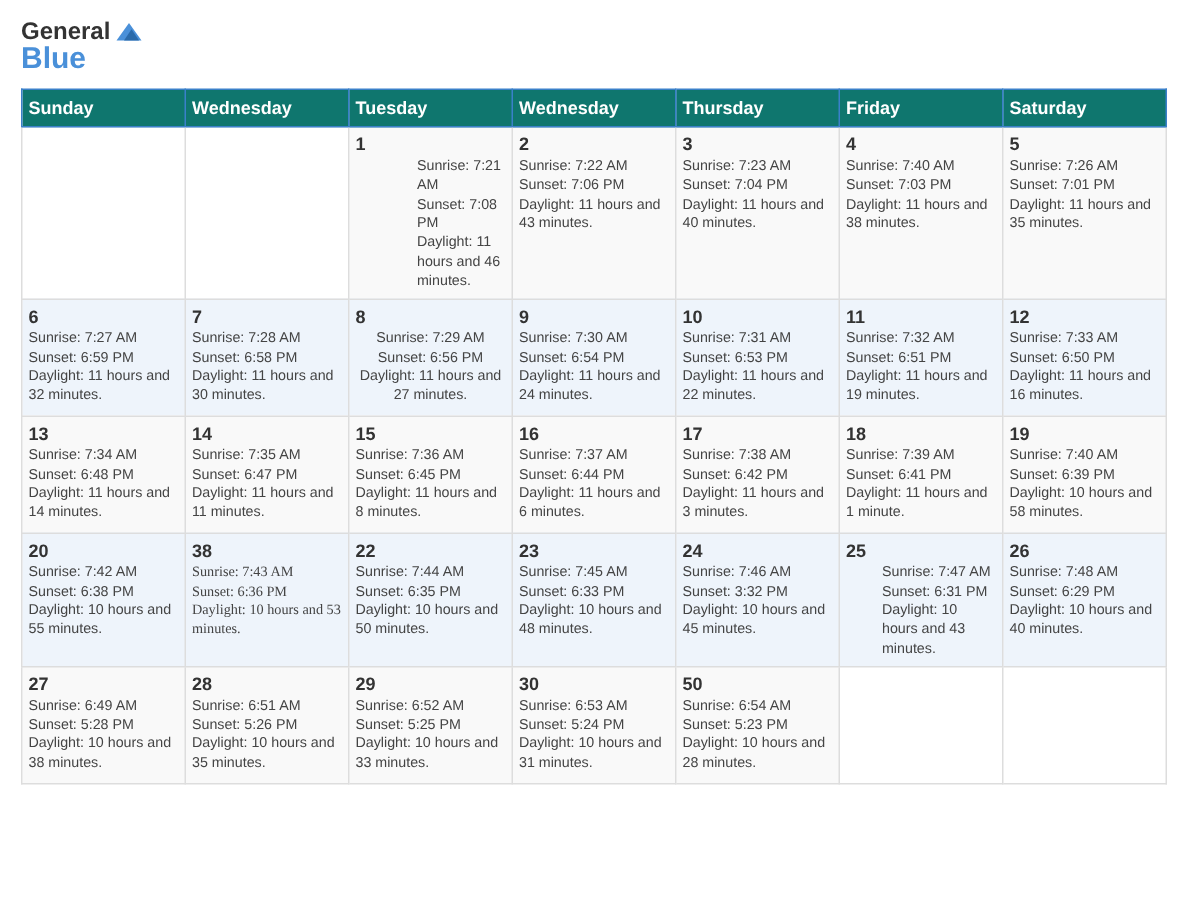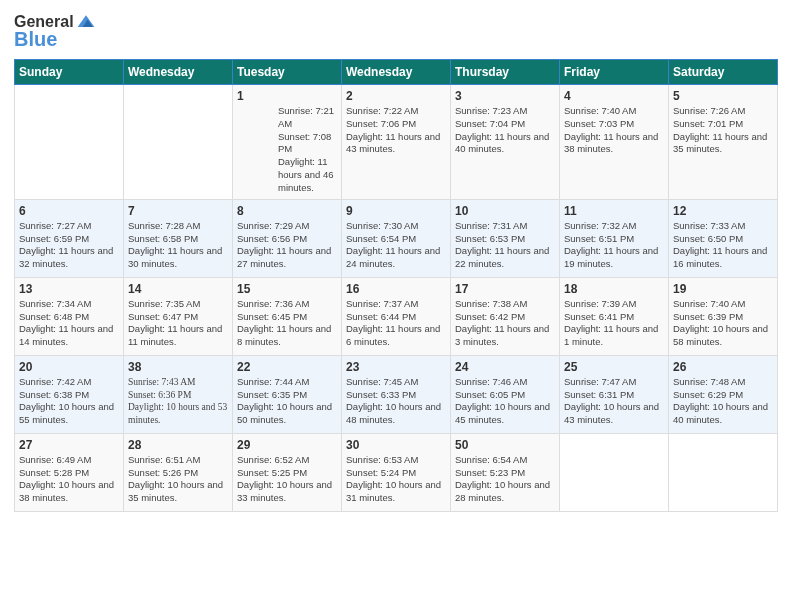--- a/index.html
+++ b/index.html
@@ -175,21 +175,21 @@
 Daylight: 11 hours and 32 minutes.</div>
           </td>
           <td>
             <span class="day-number">7</span>
             <div class="cell-content" style="white-space: pre-line;">Sunrise: 7:28 AM
 Sunset: 6:58 PM
 Daylight: 11 hours and 30 minutes.</div>
           </td>
           <td>
             <span class="day-number">8</span>
-            <div class="cell-content" style="white-space: pre-line;">Sunrise: 7:29 AM
+            <div class="cell-content" style="white-space: pre-line; text-align: center;">Sunrise: 7:29 AM
 Sunset: 6:56 PM
 Daylight: 11 hours and 27 minutes.</div>
           </td>
           <td>
             <span class="day-number">9</span>
             <div class="cell-content" style="white-space: pre-line;">Sunrise: 7:30 AM
 Sunset: 6:54 PM
 Daylight: 11 hours and 24 minutes.</div>
           </td>
           <td>
@@ -276,26 +276,26 @@
           </td>
           <td>
             <span class="day-number">23</span>
             <div class="cell-content" style="white-space: pre-line;">Sunrise: 7:45 AM
 Sunset: 6:33 PM
 Daylight: 10 hours and 48 minutes.</div>
           </td>
           <td>
             <span class="day-number">24</span>
             <div class="cell-content" style="white-space: pre-line;">Sunrise: 7:46 AM
-Sunset: 6:05 PM
+Sunset: 3:32 PM
 Daylight: 10 hours and 45 minutes.</div>
           </td>
           <td>
             <span class="day-number">25</span>
-            <div class="cell-content" style="white-space: pre-line;">Sunrise: 7:47 AM
+            <div class="cell-content" style="white-space: pre-line; margin-left: 24px;">Sunrise: 7:47 AM
 Sunset: 6:31 PM
 Daylight: 10 hours and 43 minutes.</div>
           </td>
           <td>
             <span class="day-number">26</span>
             <div class="cell-content" style="white-space: pre-line;">Sunrise: 7:48 AM
 Sunset: 6:29 PM
 Daylight: 10 hours and 40 minutes.</div>
           </td>
         </tr>

